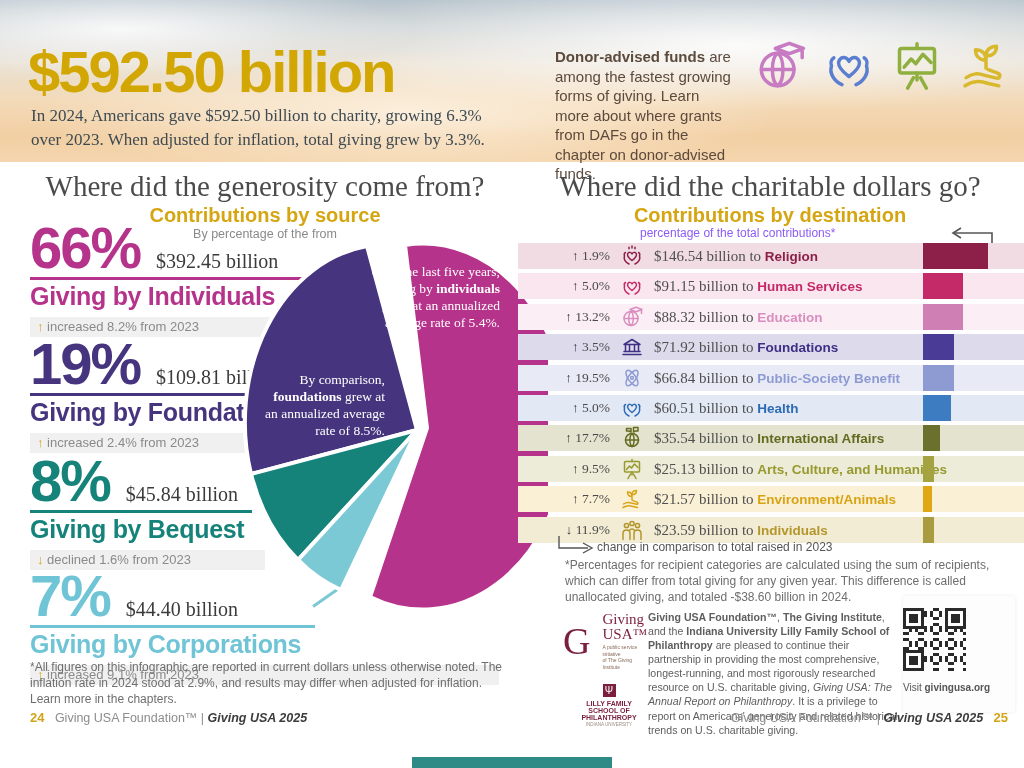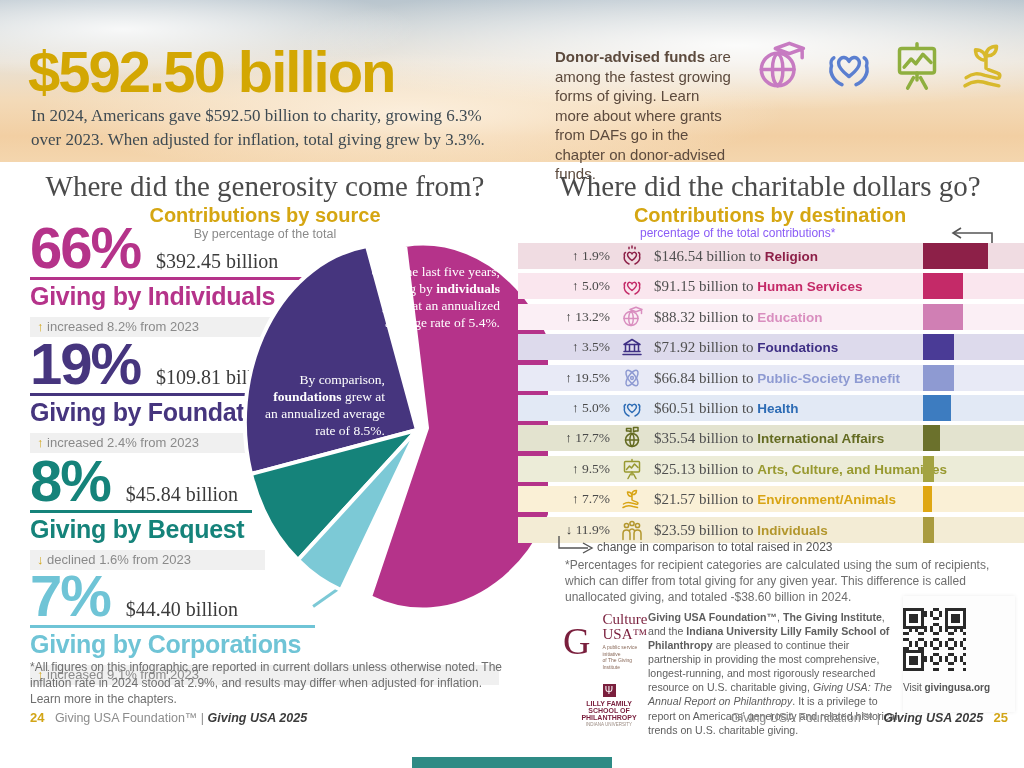--- a/index.html
+++ b/index.html
@@ -116,21 +116,21 @@
       </span>
       <span class="hicon">
         <svg width="56" height="56" viewBox="0 0 24 24" fill="none" stroke="#D8B92C" stroke-width="1.5" stroke-linecap="round" stroke-linejoin="round">
           <path d="M3.5 17c3-2 5-2 8-1l5 1.2c1.5.3 2-1.6.5-2.1L13 13.6M3 20.5c4-2.5 7-2 10-1l4.5 1M12 13V7.5M12 9.5C12 6.5 10 5 7.5 5 7.5 7.5 9 9.5 12 9.5ZM12 7.5c0-2.5 2-4 4.5-4C16.5 6 15 8 12 7.5Z"></path>
         </svg>
       </span>
     </div>
 
   <div class="sec-h" style="left:10px;width:510px">Where did the generosity come from?</div>
   <div class="sec-sub" style="left:10px;width:510px">Contributions by source</div>
-  <div class="sec-cap" style="left:10px;width:510px">By percentage of the total</div>
+  <div class="sec-cap" style="left:10px;width:510px">By percentage of the from</div>
 
   <div class="sec-h" style="left:520px;width:500px">Where did the charitable dollars go?</div>
   <div class="sec-sub" style="left:520px;width:500px">Contributions by destination</div>
 
   <div id="src-blocks">
       <div class="sblock" style="top:222px">
         <div class="bigline">
           <span class="bigpct" style="color:#B5338A">66%</span>
           <span class="bamt">$392.45 billion</span>
         </div>
@@ -314,21 +314,21 @@
     <path d="M27 7 L36 12 L27 17" fill="none" stroke="#555" stroke-width="1.4"></path>
   </svg>
   <div class="chg-note">change in comparison to total raised in 2023</div>
   <div class="dest-foot">*Percentages for recipient categories are calculated using the sum of recipients, which can differ from total giving for any given year. This difference is called unallocated giving, and totaled -$38.60 billion in 2024.</div>
 
   <div class="gusa-logo">
     <div class="gl-row">
       <span class="gl-g">G</span>
       <span class="gl-rule"></span>
       <span>
-        <div class="gl-name">Culture</div>
+        <div class="gl-name">Giving</div>
         <div class="gl-name">USA™</div>
         <div class="gl-tag"><span>A public service initiative</span><br><span>of The Giving Institute</span></div>
       </span>
     </div>
     <div class="lilly">
       <span class="lilly-sym">Ψ</span>
       <div class="lilly-l1">LILLY FAMILY</div>
       <div class="lilly-l2">SCHOOL OF PHILANTHROPY</div>
       <div class="lilly-l3">INDIANA UNIVERSITY</div>
     </div>

